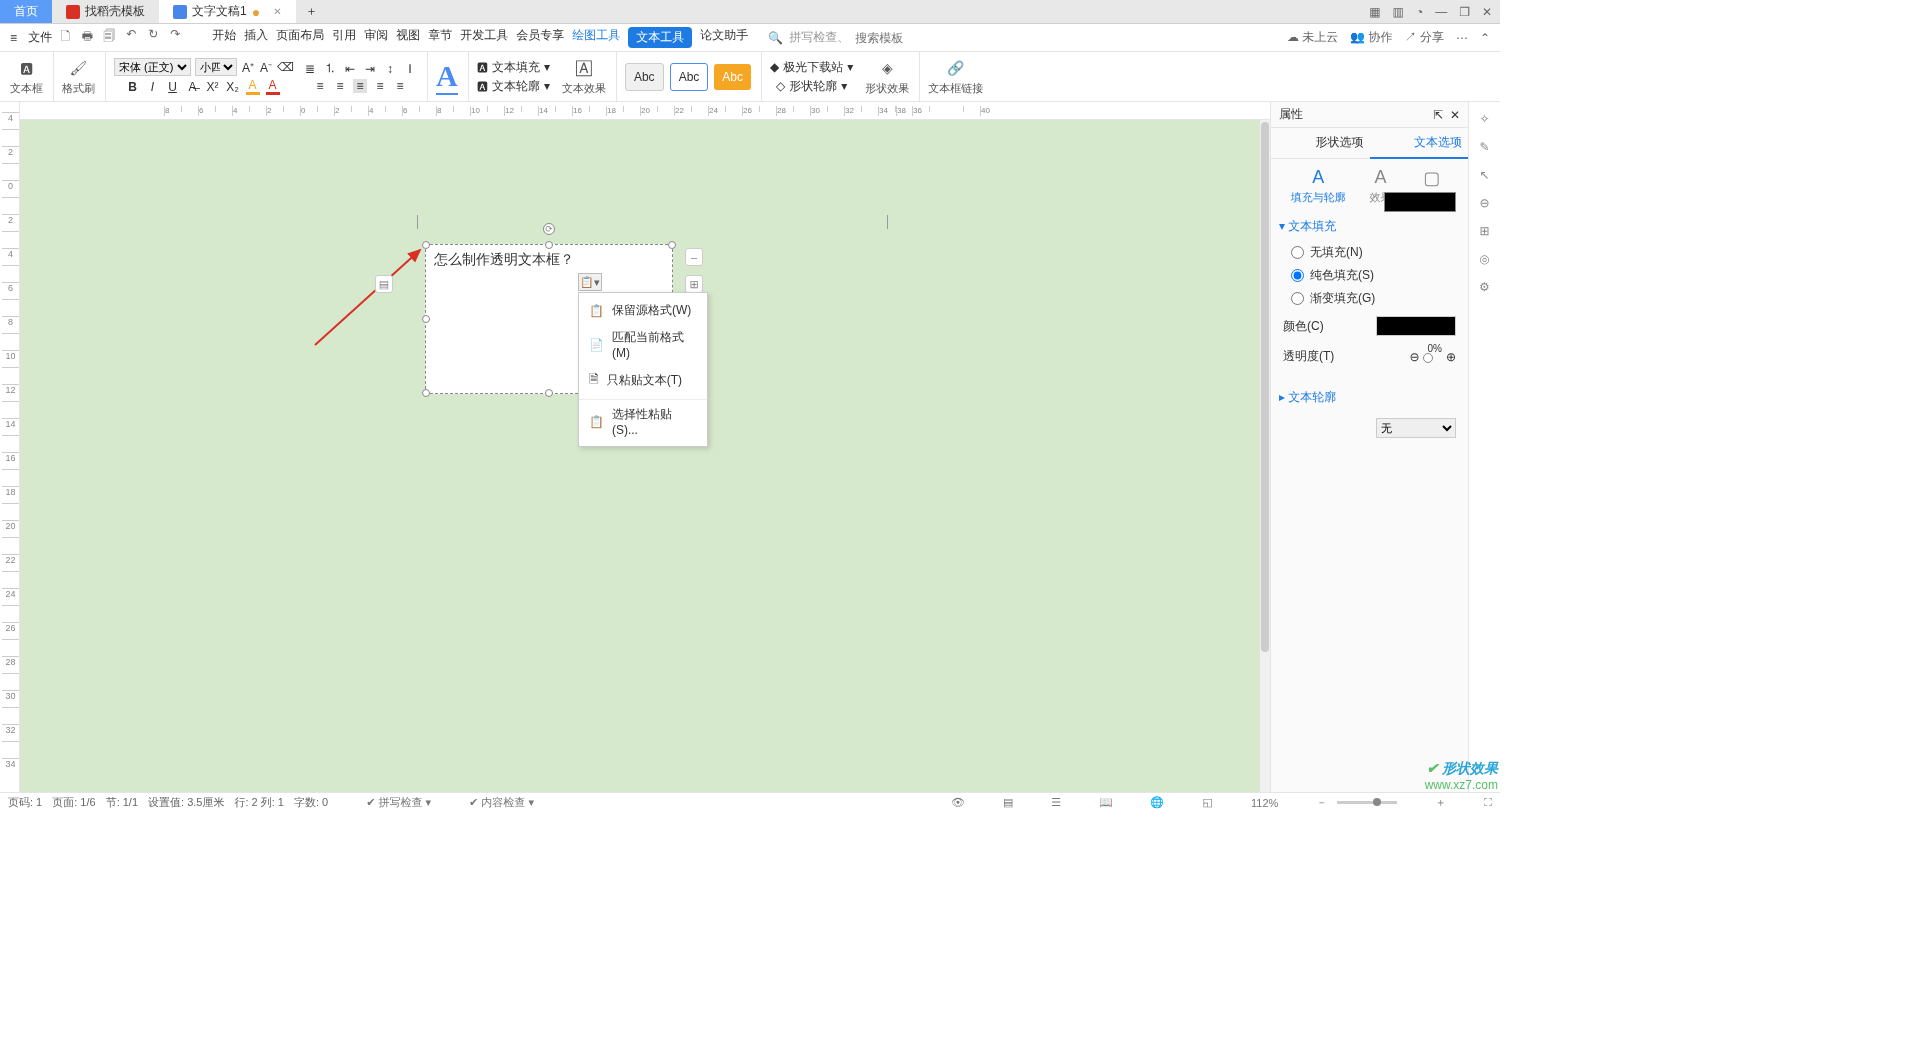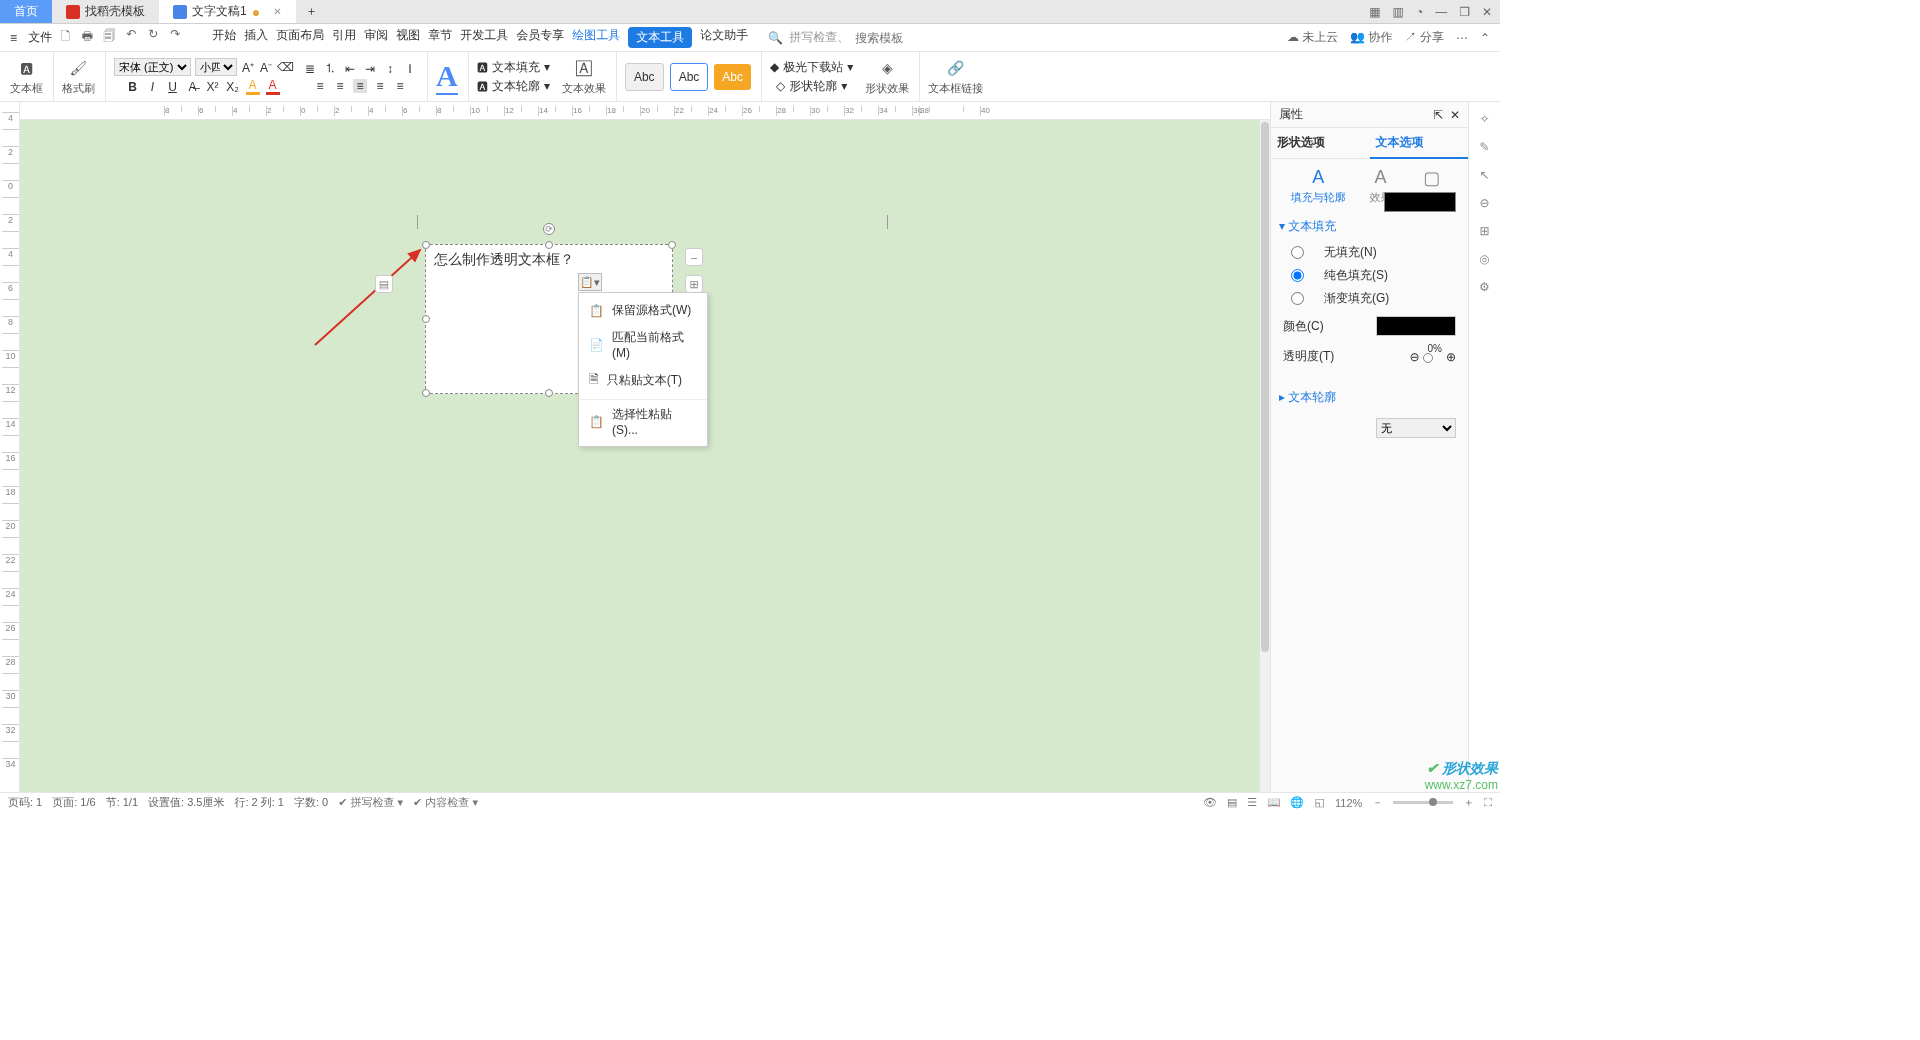--- a/index.html
+++ b/index.html
@@ -77,41 +77,41 @@
 .pastemenu .mi { display: flex; align-items: center; gap: 8px; padding: 5px 10px; font-size: 12px; cursor: pointer; color:#333; }
 .bulb { position:absolute; left:393px; top:278px; width:20px; height:20px; background:#fff; border:1px solid #ddd; border-radius:3px; display:flex;align-items:center;justify-content:center; color:#f5c542;}
 
 .scroll-v { position:absolute; right:0; top:0; bottom:0; width:10px; background:#f0f0f0; }
 .scroll-v .thumb { position:absolute; left:1px; right:1px; top:2px; height:530px; background:#ccc; border-radius:4px;}
 
 
 .rpanel { width: 198px; border-left: 1px solid #e5e5e5; background: #fafafa; overflow-y: auto; }
 .rpanel-hdr { display: flex; align-items: center; justify-content: space-between; padding: 4px 8px; border-bottom: 1px solid #e5e5e5; font-size: 12px; }
 .rpanel-tabs { display: flex; }
-.rpanel-tab { flex: 1; text-align: left; padding: 6px; font-size: 12px; border-bottom: 1px solid #e5e5e5; cursor: pointer; font-weight: bold; }
+.rpanel-tab { flex: 1; text-align: right; padding: 6px; font-size: 12px; border-bottom: 1px solid #e5e5e5; cursor: pointer; }
 .rpanel-tab.active { border-bottom: 2px solid #1e7be4; color: #1e7be4; }
 .rpanel-body { padding: 8px; }
 .subtabs { display: flex; justify-content: space-around; margin-bottom: 6px; }
 .subtab { text-align: center; font-size: 11px; color: #888; cursor: pointer; }
 .subtab.active { color: #1e7be4; }
 .subtab .sico { display: block; font-size: 18px; margin-bottom: 2px; }
 .section-title { font-size: 12px; color: #1e7be4; padding: 6px 0; cursor: pointer; }
-.radio-row { display: flex; align-items: center; gap: 20px; padding: 3px 0 3px 12px; font-size: 12px; }
+.radio-row { display: flex; align-items: center; gap: 6px; padding: 3px 0 3px 12px; font-size: 12px; }
 .ctrl-row { display: flex; align-items: center; justify-content: space-between; padding: 6px 4px; font-size: 12px; }
 .ctrl-row select, .ctrl-row .swatch { width: 80px; height: 20px; border: 1px solid #ccc; font-size: 11px; }
 .swatch { background: #000; }
 .slider { display: flex; align-items: center; gap: 4px; }
 .slider .track { width: 46px; height: 3px; background: #ddd; position: relative; }
 .slider .knob { position:absolute; left:0; top:-4px; width:10px; height:10px; border-radius:50%; background:#fff; border:1px solid #888; }
 .rside-tools { width: 32px; border-left: 1px solid #e5e5e5; display: flex; flex-direction: column; align-items: center; gap: 14px; padding-top: 10px; color: #888; }
 
 
 .status { height: 20px; border-top: 1px solid #e5e5e5; display: flex; align-items: center; padding: 0 8px; font-size: 11px; color: #666; gap: 10px; }
 .status .sp { margin-left: auto; }
-.status .sbtn { cursor: pointer; color:#777; }
+.status .sbtn { cursor: pointer; color:#777;margin-left:28px; }
 
 .icon { display:inline-block; width:14px; text-align:center; }
 
 
 .watermark { position:absolute; right:2px; bottom:20px; text-align:right; pointer-events:none;}
 .watermark .wm1 { font-size:14px; font-weight:bold; color:#2aa5d8; font-style:italic; }
 .watermark .wm2 { font-size:12px; color:#57c068; }
 </style>
 </head>
 <body>
@@ -347,21 +347,21 @@
         <div class="tick" style="left: 756px; height: 10px; font-size: 8px;">28</div>
         <div class="tick" style="left: 773px;"></div>
         <div class="tick" style="left: 790px; height: 10px; font-size: 8px;">30</div>
         <div class="tick" style="left: 807px;"></div>
         <div class="tick" style="left: 824px; height: 10px; font-size: 8px;">32</div>
         <div class="tick" style="left: 841px;"></div>
         <div class="tick" style="left: 858px; height: 10px; font-size: 8px;">34</div>
         <div class="tick" style="left: 875px;"></div>
         <div class="tick" style="left: 892px; height: 10px; font-size: 8px;">36</div>
         <div class="tick" style="left: 909px;"></div>
-        <div class="tick" style="left: 899px; height: 10px; font-size: 8px;">38</div>
+        <div class="tick" style="left: 876px; height: 10px; font-size: 8px;">38</div>
         <div class="tick" style="left: 943px;"></div>
         <div class="tick" style="left: 960px; height: 10px; font-size: 8px;">40</div>
       </div>
     <div class="canvas">
       <div class="page">
         <div class="margin-marks">
             <div class="ml"></div>
             <div class="mr"></div>
           </div>
 

